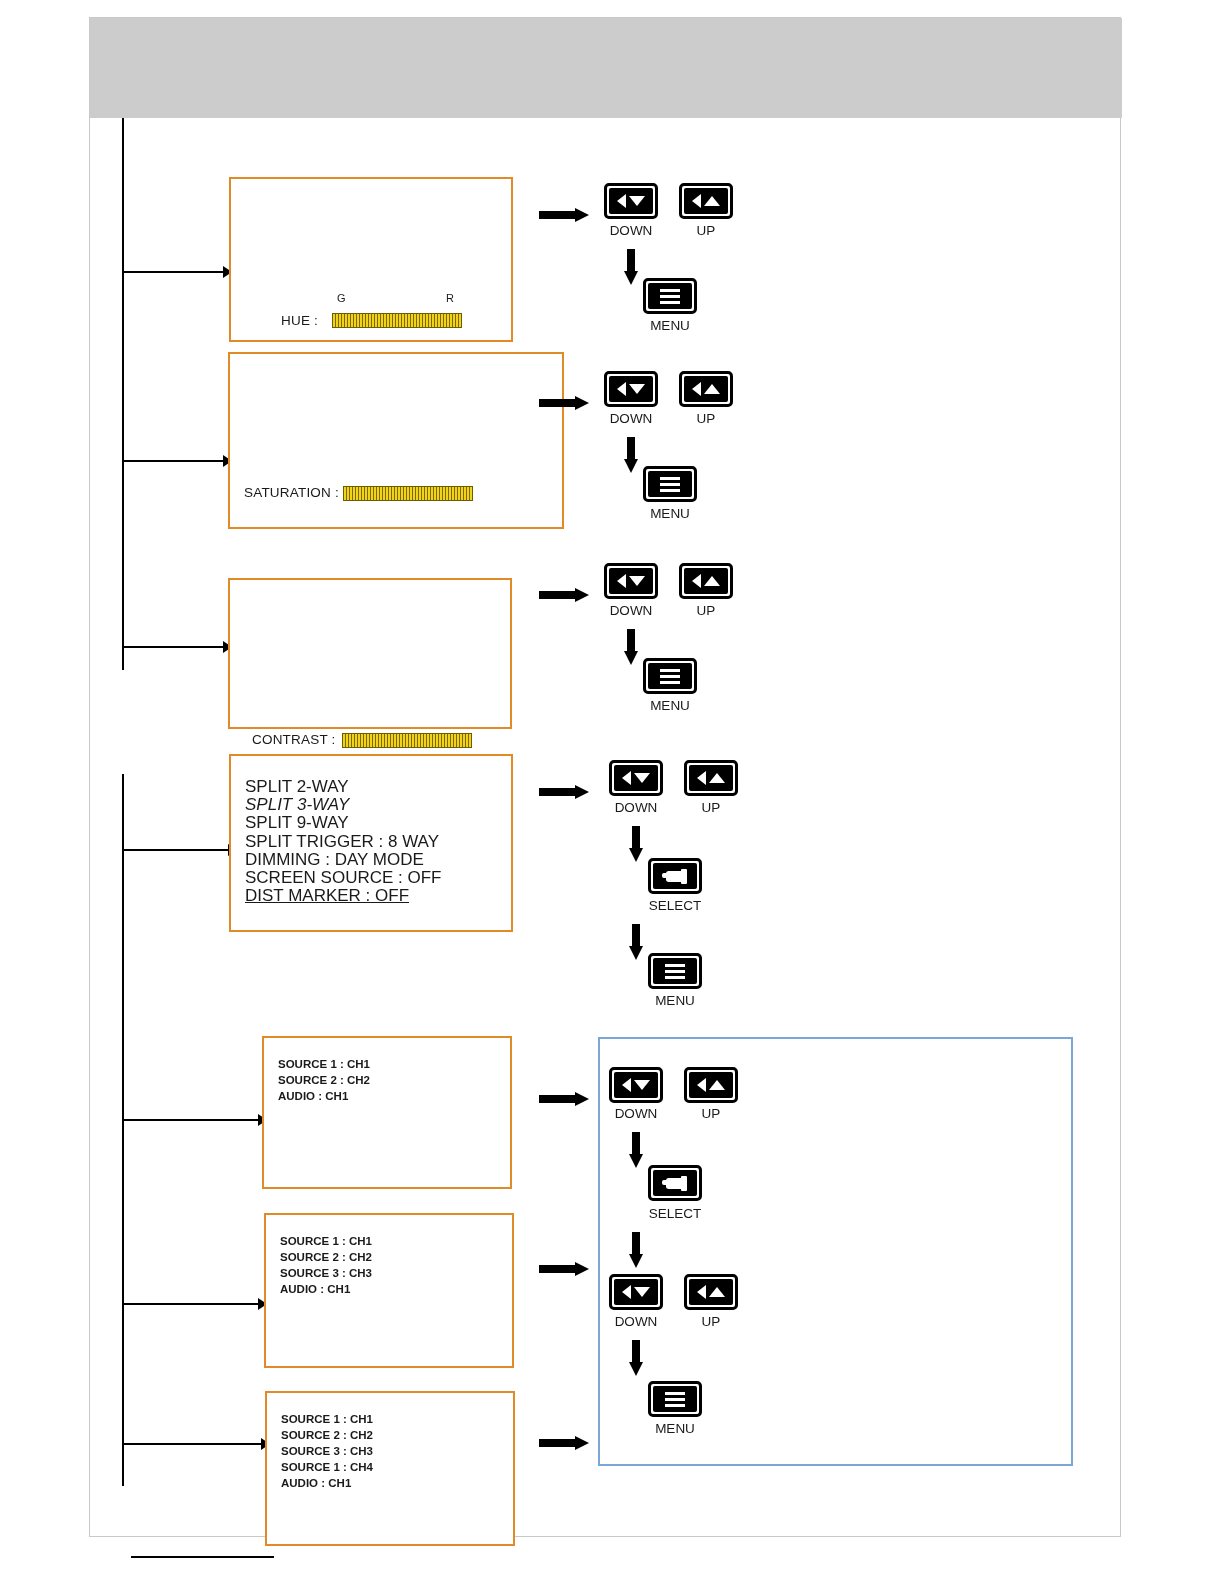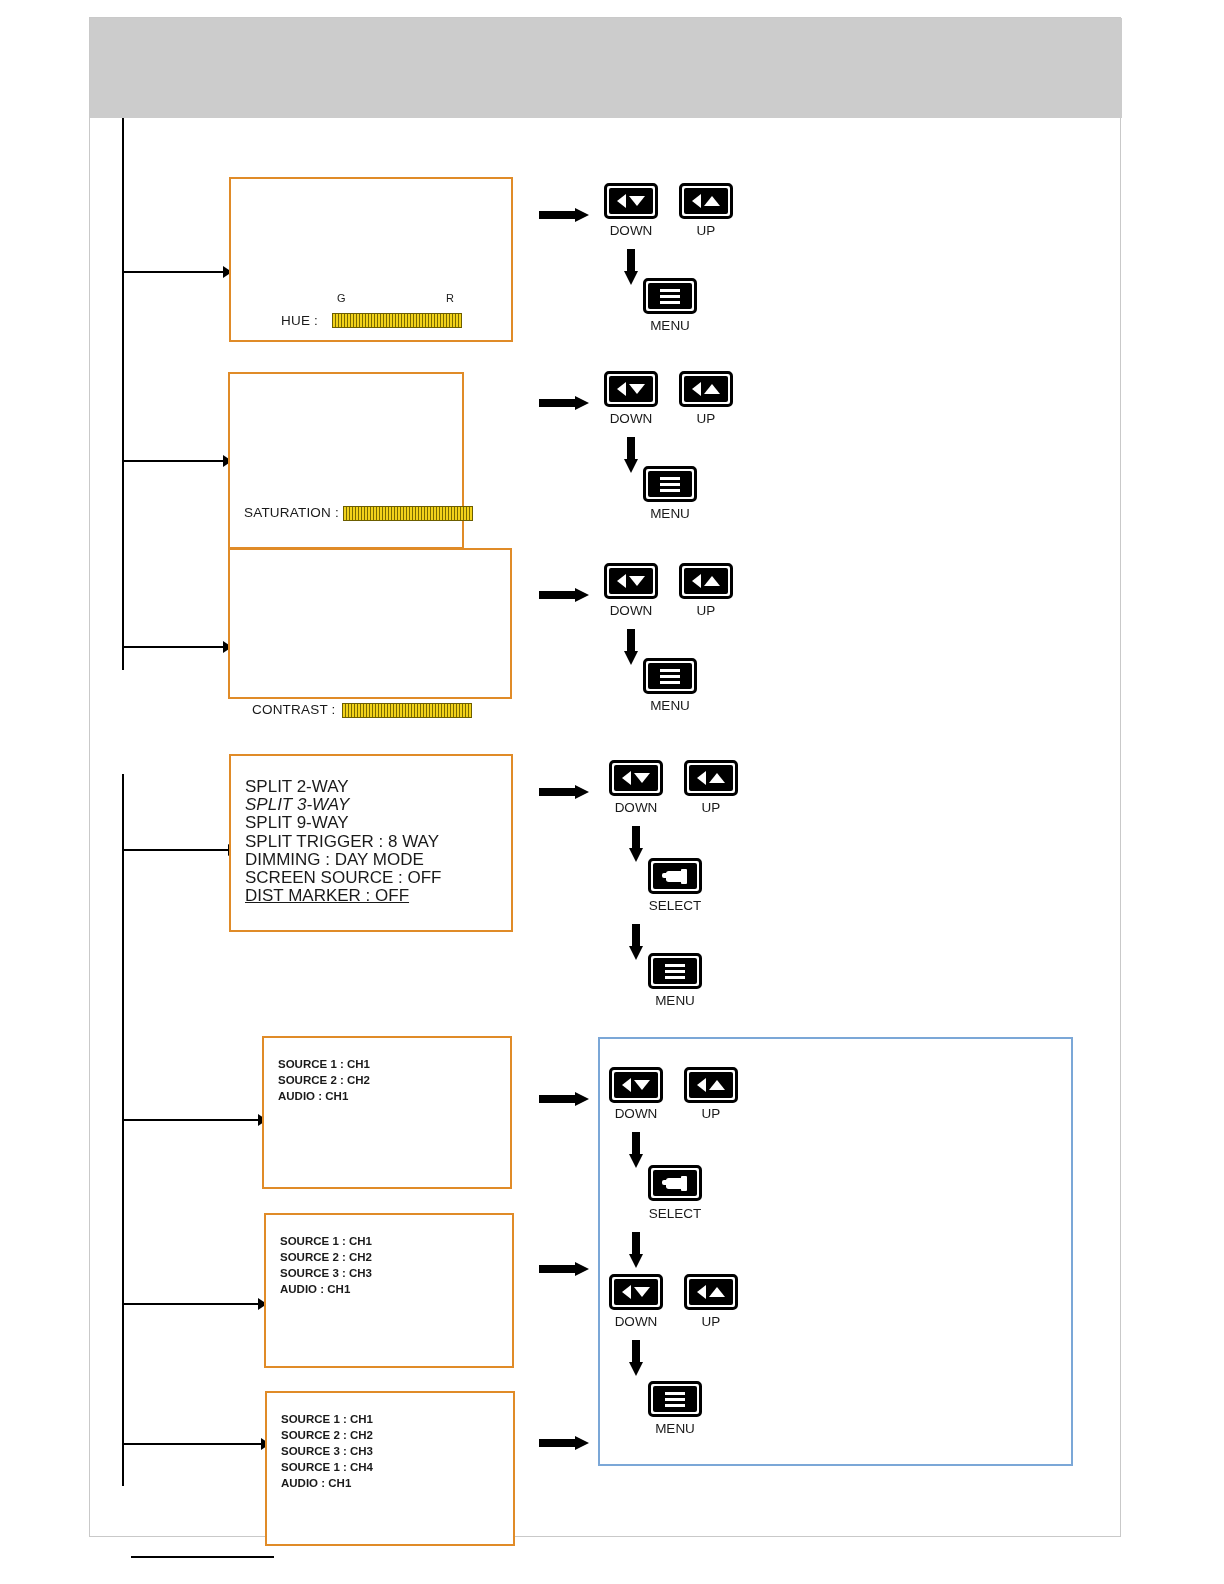--- a/index.html
+++ b/index.html
@@ -203,21 +203,21 @@
     <div class="inner">
         <div class="menu-lines">
           <i></i>
           <i></i>
           <i></i>
         </div>
       </div>
   </div>
   <div class="btn-label" style="left:544px;top:300px;width:72px;">MENU</div>
 
-  <div class="osd" style="left:138px;top:354px;width:236px;height:177px;">
+  <div class="osd" style="left:138px;top:334px;width:336px;height:177px;">
     <div class="osd-text" style="left:14px;top:131px;">SATURATION :</div>
     <div class="bar" style="left:113px;top:132px;width:130px;"></div>
   </div>
 
   <div class="fatarrow" style="left:449px;top:378px;width:50px;">
     <div class="shaft" style="width:38px;"></div>
       <div class="head" style="left:36px;"></div>
   </div>
 
   <div class="btn" style="left:514px;top:353px;">
@@ -245,21 +245,21 @@
     <div class="inner">
         <div class="menu-lines">
           <i></i>
           <i></i>
           <i></i>
         </div>
       </div>
   </div>
   <div class="btn-label" style="left:544px;top:488px;width:72px;">MENU</div>
 
-  <div class="osd" style="left:138px;top:530px;width:284px;height:151px;">
+  <div class="osd" style="left:138px;top:560px;width:284px;height:151px;">
     <div class="osd-text" style="left:22px;top:152px;">CONTRAST :</div>
     <div class="bar" style="left:112px;top:153px;width:130px;"></div>
   </div>
 
   <div class="fatarrow" style="left:449px;top:570px;width:50px;">
     <div class="shaft" style="width:38px;"></div>
       <div class="head" style="left:36px;"></div>
   </div>
 
   <div class="btn" style="left:514px;top:545px;">

